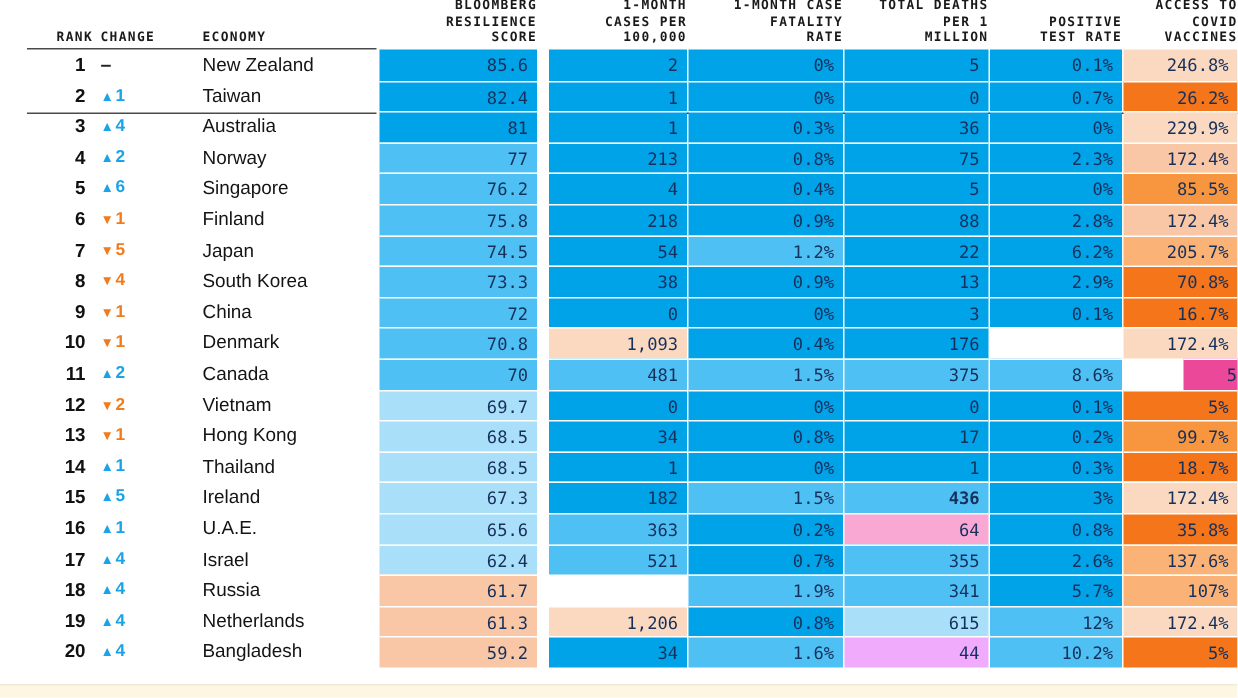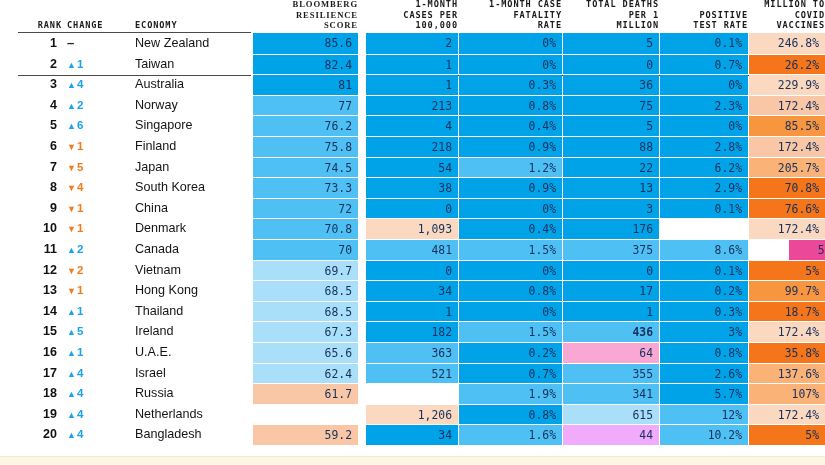--- a/index.html
+++ b/index.html
@@ -141,35 +141,35 @@
 </style>
 </head>
 <body>
 
 <div id="root">
 
   <div class="thead">
     <div class="hcell r" style="left:0; width:62px;">RANK</div>
     <div class="hcell l" style="left:67px; width:60px;">CHANGE</div>
     <div class="hcell l" style="left:135px; width:120px;">ECONOMY</div>
-    <div class="hcell r" style="left:253px; width:105px;font-family:Liberation Serif, serif;">BLOOMBERG
+    <div class="hcell r" style="left:253px; width:105px;">BLOOMBERG
 RESILIENCE
 SCORE</div>
     <div class="hcell r" style="left:366px; width:92px;">1-MONTH
 CASES PER
 100,000</div>
     <div class="hcell r" style="left:459px; width:103px;">1-MONTH CASE
 FATALITY
 RATE</div>
     <div class="hcell r" style="left:563px; width:96px;">TOTAL DEATHS
 PER 1
 MILLION</div>
     <div class="hcell r" style="left:660px; width:88px;">POSITIVE
 TEST RATE</div>
-    <div class="hcell r" style="left:749px; width:76px;">MILLION TO
+    <div class="hcell r" style="left:749px; width:76px;">ACCESS TO
 COVID
 VACCINES</div>
   </div>
 
   <div class="rule top"></div>
   <div class="rule sep"></div>
   <div class="sepline-right"></div>
 
   <div class="tbody" id="tbody">
       <div class="row">
@@ -262,21 +262,21 @@
       </div>
       <div class="row">
         <div class="cell c-rank">9</div>
         <div class="cell c-change down"><span class="arrow">▼</span><span>1</span></div>
         <div class="cell c-econ">China</div>
         <div class="cell heat c-score" style="background: rgb(78, 192, 243);">72</div>
         <div class="cell heat c-cases" style="background: rgb(0, 163, 232);">0</div>
         <div class="cell heat c-cfr" style="background: rgb(0, 163, 232);">0%</div>
         <div class="cell heat c-deaths" style="background: rgb(0, 163, 232);">3</div>
         <div class="cell heat c-ptr" style="background: rgb(0, 163, 232);">0.1%</div>
-        <div class="cell heat c-vax" style="background: rgb(244, 117, 26);">76.6%</div>
+        <div class="cell heat c-vax" style="background: rgb(244, 117, 26);">16.7%</div>
       </div>
       <div class="row">
         <div class="cell c-rank">10</div>
         <div class="cell c-change down"><span class="arrow">▼</span><span>1</span></div>
         <div class="cell c-econ">Denmark</div>
         <div class="cell heat c-score" style="background: rgb(78, 192, 243);">70.8</div>
         <div class="cell heat c-cases" style="background: rgb(251, 217, 192);">1,093</div>
         <div class="cell heat c-cfr" style="background: rgb(0, 163, 232);">0.4%</div>
         <div class="cell heat c-deaths" style="background: rgb(0, 163, 232);">176</div>
         <div class="cell heat c-ptr" style="background: rgb(0, 163, 232); margin-top: 30px;">3.6%</div>
@@ -367,20 +367,21 @@
         <div class="cell heat c-cases" style="background: rgb(78, 192, 243); margin-top: 39px;">527</div>
         <div class="cell heat c-cfr" style="background: rgb(78, 192, 243);">1.9%</div>
         <div class="cell heat c-deaths" style="background: rgb(78, 192, 243);">341</div>
         <div class="cell heat c-ptr" style="background: rgb(0, 163, 232);">5.7%</div>
         <div class="cell heat c-vax" style="background: rgb(250, 178, 119);">107%</div>
       </div>
       <div class="row">
         <div class="cell c-rank">19</div>
         <div class="cell c-change up"><span class="arrow">▲</span><span>4</span></div>
         <div class="cell c-econ">Netherlands</div>
+        <div class="cell heat c-score" style="background: rgb(249, 199, 165);">61.3</div>
         <div class="cell heat c-cases" style="background: rgb(251, 217, 192);">1,206</div>
         <div class="cell heat c-cfr" style="background: rgb(0, 163, 232);">0.8%</div>
         <div class="cell heat c-deaths" style="background: rgb(169, 223, 248);">615</div>
         <div class="cell heat c-ptr" style="background: rgb(78, 192, 243);">12%</div>
         <div class="cell heat c-vax" style="background: rgb(251, 217, 192);">172.4%</div>
       </div>
       <div class="row">
         <div class="cell c-rank">20</div>
         <div class="cell c-change up"><span class="arrow">▲</span><span>4</span></div>
         <div class="cell c-econ">Bangladesh</div>

